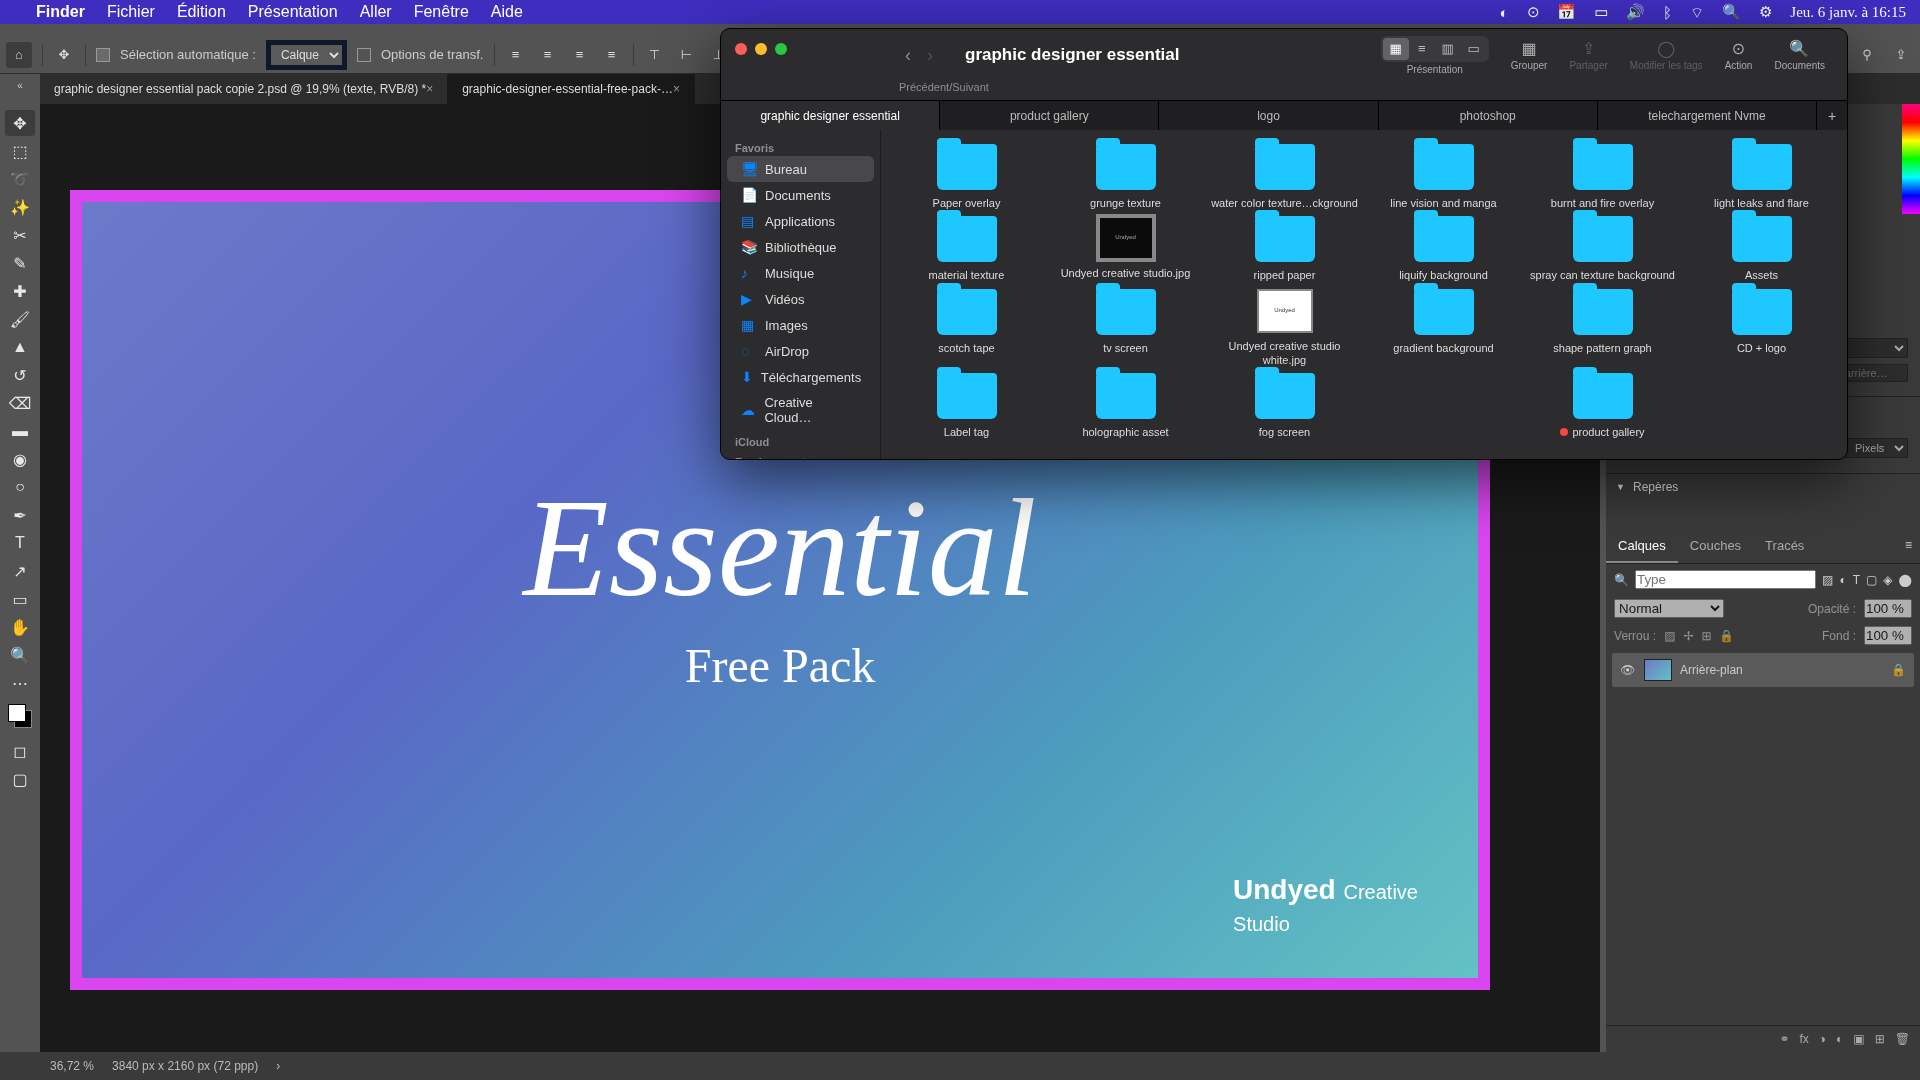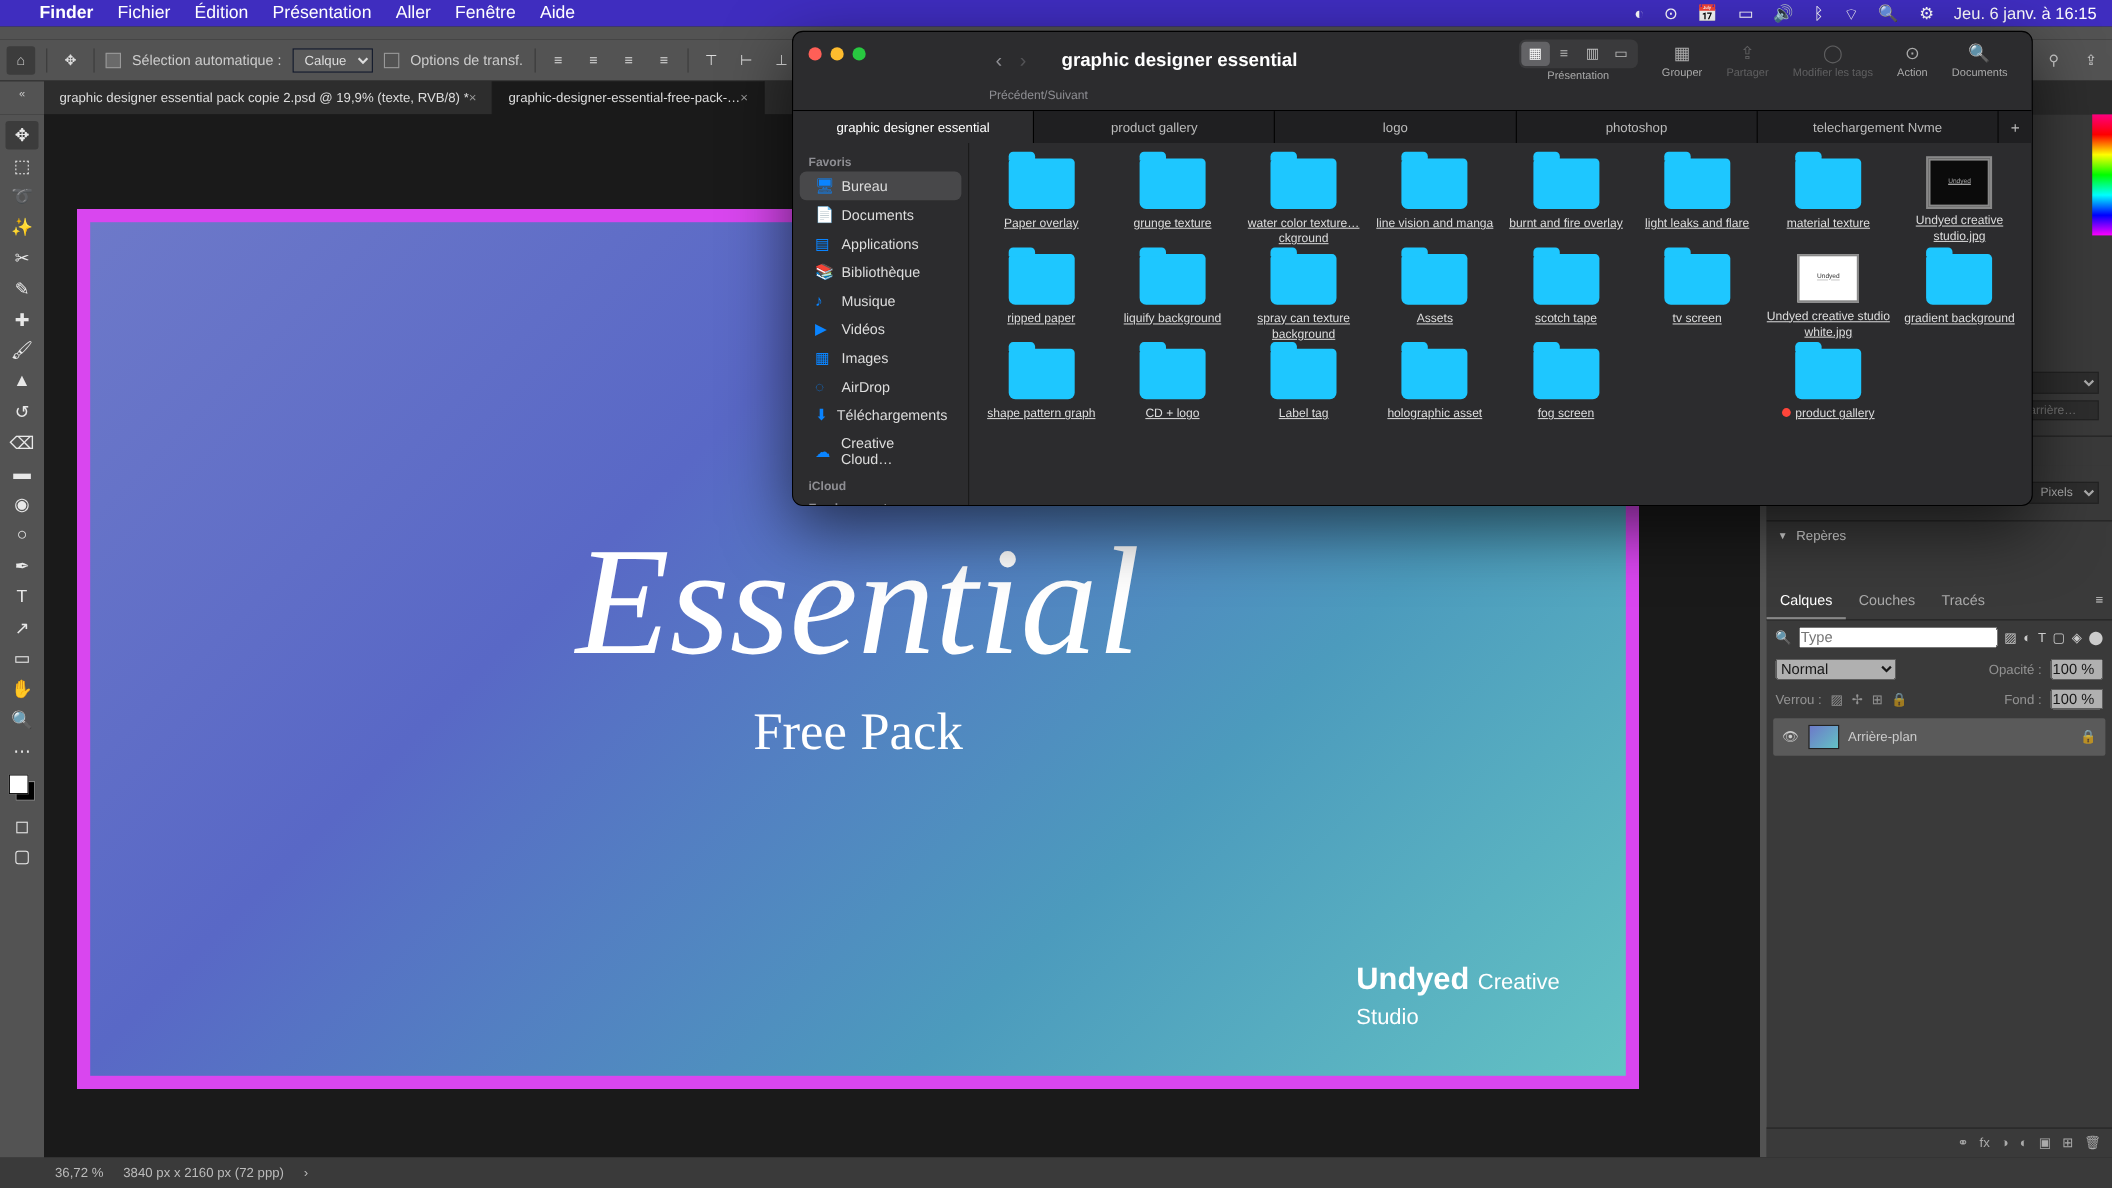--- a/index.html
+++ b/index.html
@@ -4,29 +4,29 @@
 <style>
 * { margin:0; padding:0; box-sizing:border-box; font-family:-apple-system,BlinkMacSystemFont,"Helvetica Neue",sans-serif; }
 body { width:1920px; height:1080px; background:#1a1a1a; overflow:hidden; position:relative; color:#ccc; font-size:14px; }
 
 
 .menubar { position:absolute; top:0; left:0; right:0; height:24px; background:#3f2dbf; display:flex; align-items:center; padding:0 14px; color:#fff; font-size:16px; z-index:1;justify-content:space-between; }
 .menubar .left { display:flex; align-items:center; gap:22px; }
 .menubar .left .apple { font-size:18px; }
 .menubar .left .app { font-weight:700; }
 .menubar .right { margin-left:auto; display:flex; align-items:center; gap:18px; font-size:15px; }
-.menubar .right .time { font-weight:400; }
+.menubar .right .time { font-weight:400;font-family:Liberation Serif, serif; }
 
 
 .ps-tabbar { position:absolute; top:24px; left:0; right:0; height:12px; background:#535353; }
 .ps-options { position:absolute; top:36px; left:0; right:0; height:38px; background:#535353; display:flex; align-items:center; padding:0 6px; gap:10px; font-size:13px; border-bottom:1px solid #2d2d2d; }
 .ps-options .home { width:26px; height:26px; display:flex; align-items:center; justify-content:center; background:#3c3c3c; border-radius:3px; }
 .ps-options .sep { width:1px; height:22px; background:#3a3a3a; }
 .ps-options .chk { width:14px; height:14px; border:1px solid #999; background:#6a6a6a; }
-.ps-options select { background:#5a5a5a; color:#ddd; border:1px solid #0f172a; padding:2px 6px; font-size:12px; }
+.ps-options select { background:#5a5a5a; color:#ddd; border:5px solid #0f172a; padding:2px 6px; font-size:12px; }
 .ps-options .iconbtn { width:22px; height:22px; display:flex; align-items:center; justify-content:center; color:#ddd; }
 .ps-options .share { margin-left:auto; display:flex; gap:8px; }
 .ps-options .share div { width:26px; height:26px; display:flex; align-items:center; justify-content:center; }
 
 
 .doc-tabs { position:absolute; top:74px; left:0; right:0; height:30px; background:#2d2d2d; display:flex; align-items:stretch; font-size:12px; }
 .doc-tabs .tool-col-spacer { width:40px; background:#535353; }
 .doc-tabs .tab { padding:0 14px; display:flex; align-items:center; color:#ddd; border-right:1px solid #1a1a1a; position:relative; }
 .doc-tabs .tab.active { background:#1a1a1a; }
 .doc-tabs .tab .x { color:#999; }
@@ -93,21 +93,21 @@
 .fw-tabs { height:30px; display:flex; margin-top:19px; border-top:1px solid #000; }
 .fw-tabs .ftab { flex:1; display:flex; align-items:center; justify-content:center; font-size:12px; color:#bbb; background:#1f1f21; border-right:1px solid #000; }
 .fw-tabs .ftab.active { background:#2c2c2e; color:#fff; }
 .fw-tabs .plus { width:30px; flex:0 0 30px; display:flex; align-items:center; justify-content:center; background:#1f1f21; color:#bbb; }
 .finder-body { flex:1; display:flex; overflow:hidden; }
 .sidebar { width:160px; background:#2c2c2e; padding:6px 0; font-size:13px; overflow:hidden; border-right:1px solid #1a1a1a; }
 .sidebar .sh { padding:6px 14px 2px; font-size:11px; color:#8e8e93; font-weight:600; }
 .sidebar .si { padding:5px 14px; display:flex; align-items:center; gap:8px; color:#ddd; border-radius:6px; margin:0 6px; }
 .sidebar .si.active { background:#48484a; }
 .sidebar .si .ic { width:16px; color:#0a84ff; font-size:14px; }
-.files { flex:1; padding:14px 8px; display:grid; grid-template-columns:repeat(8,1fr); gap:6px 4px; align-content:start; overflow:hidden;text-decoration:underline; }
+.files { flex:1; padding:14px 8px; display:grid; grid-template-columns:repeat(6,1fr); gap:6px 4px; align-content:start; overflow:hidden; }
 .fitem { display:flex; flex-direction:column; align-items:center; text-align:center; font-size:11px; color:#ddd; line-height:1.3; }
 .fitem .folder { width:60px; height:46px; background:#1ec7ff; border-radius:4px 4px 6px 6px; position:relative; margin-bottom:6px; }
 .fitem .folder:before { content:""; position:absolute; top:-6px; left:0; width:24px; height:8px; background:#1ec7ff; border-radius:4px 4px 0 0; }
 .fitem .thumb-img { width:56px; height:44px; background:#0b0b0b; border:2px solid #888; margin-bottom:6px; display:flex; align-items:center; justify-content:center; font-size:6px; color:#aaa; }
 .fitem .thumb-img.white { background:#fff; color:#333; }
 .fitem .thumb-img.sel { outline:2px solid #888; }
 .fitem .redtag { display:inline-block; width:8px; height:8px; background:#ff453a; border-radius:50%; margin-right:4px; }
 
 </style>
 </head>

